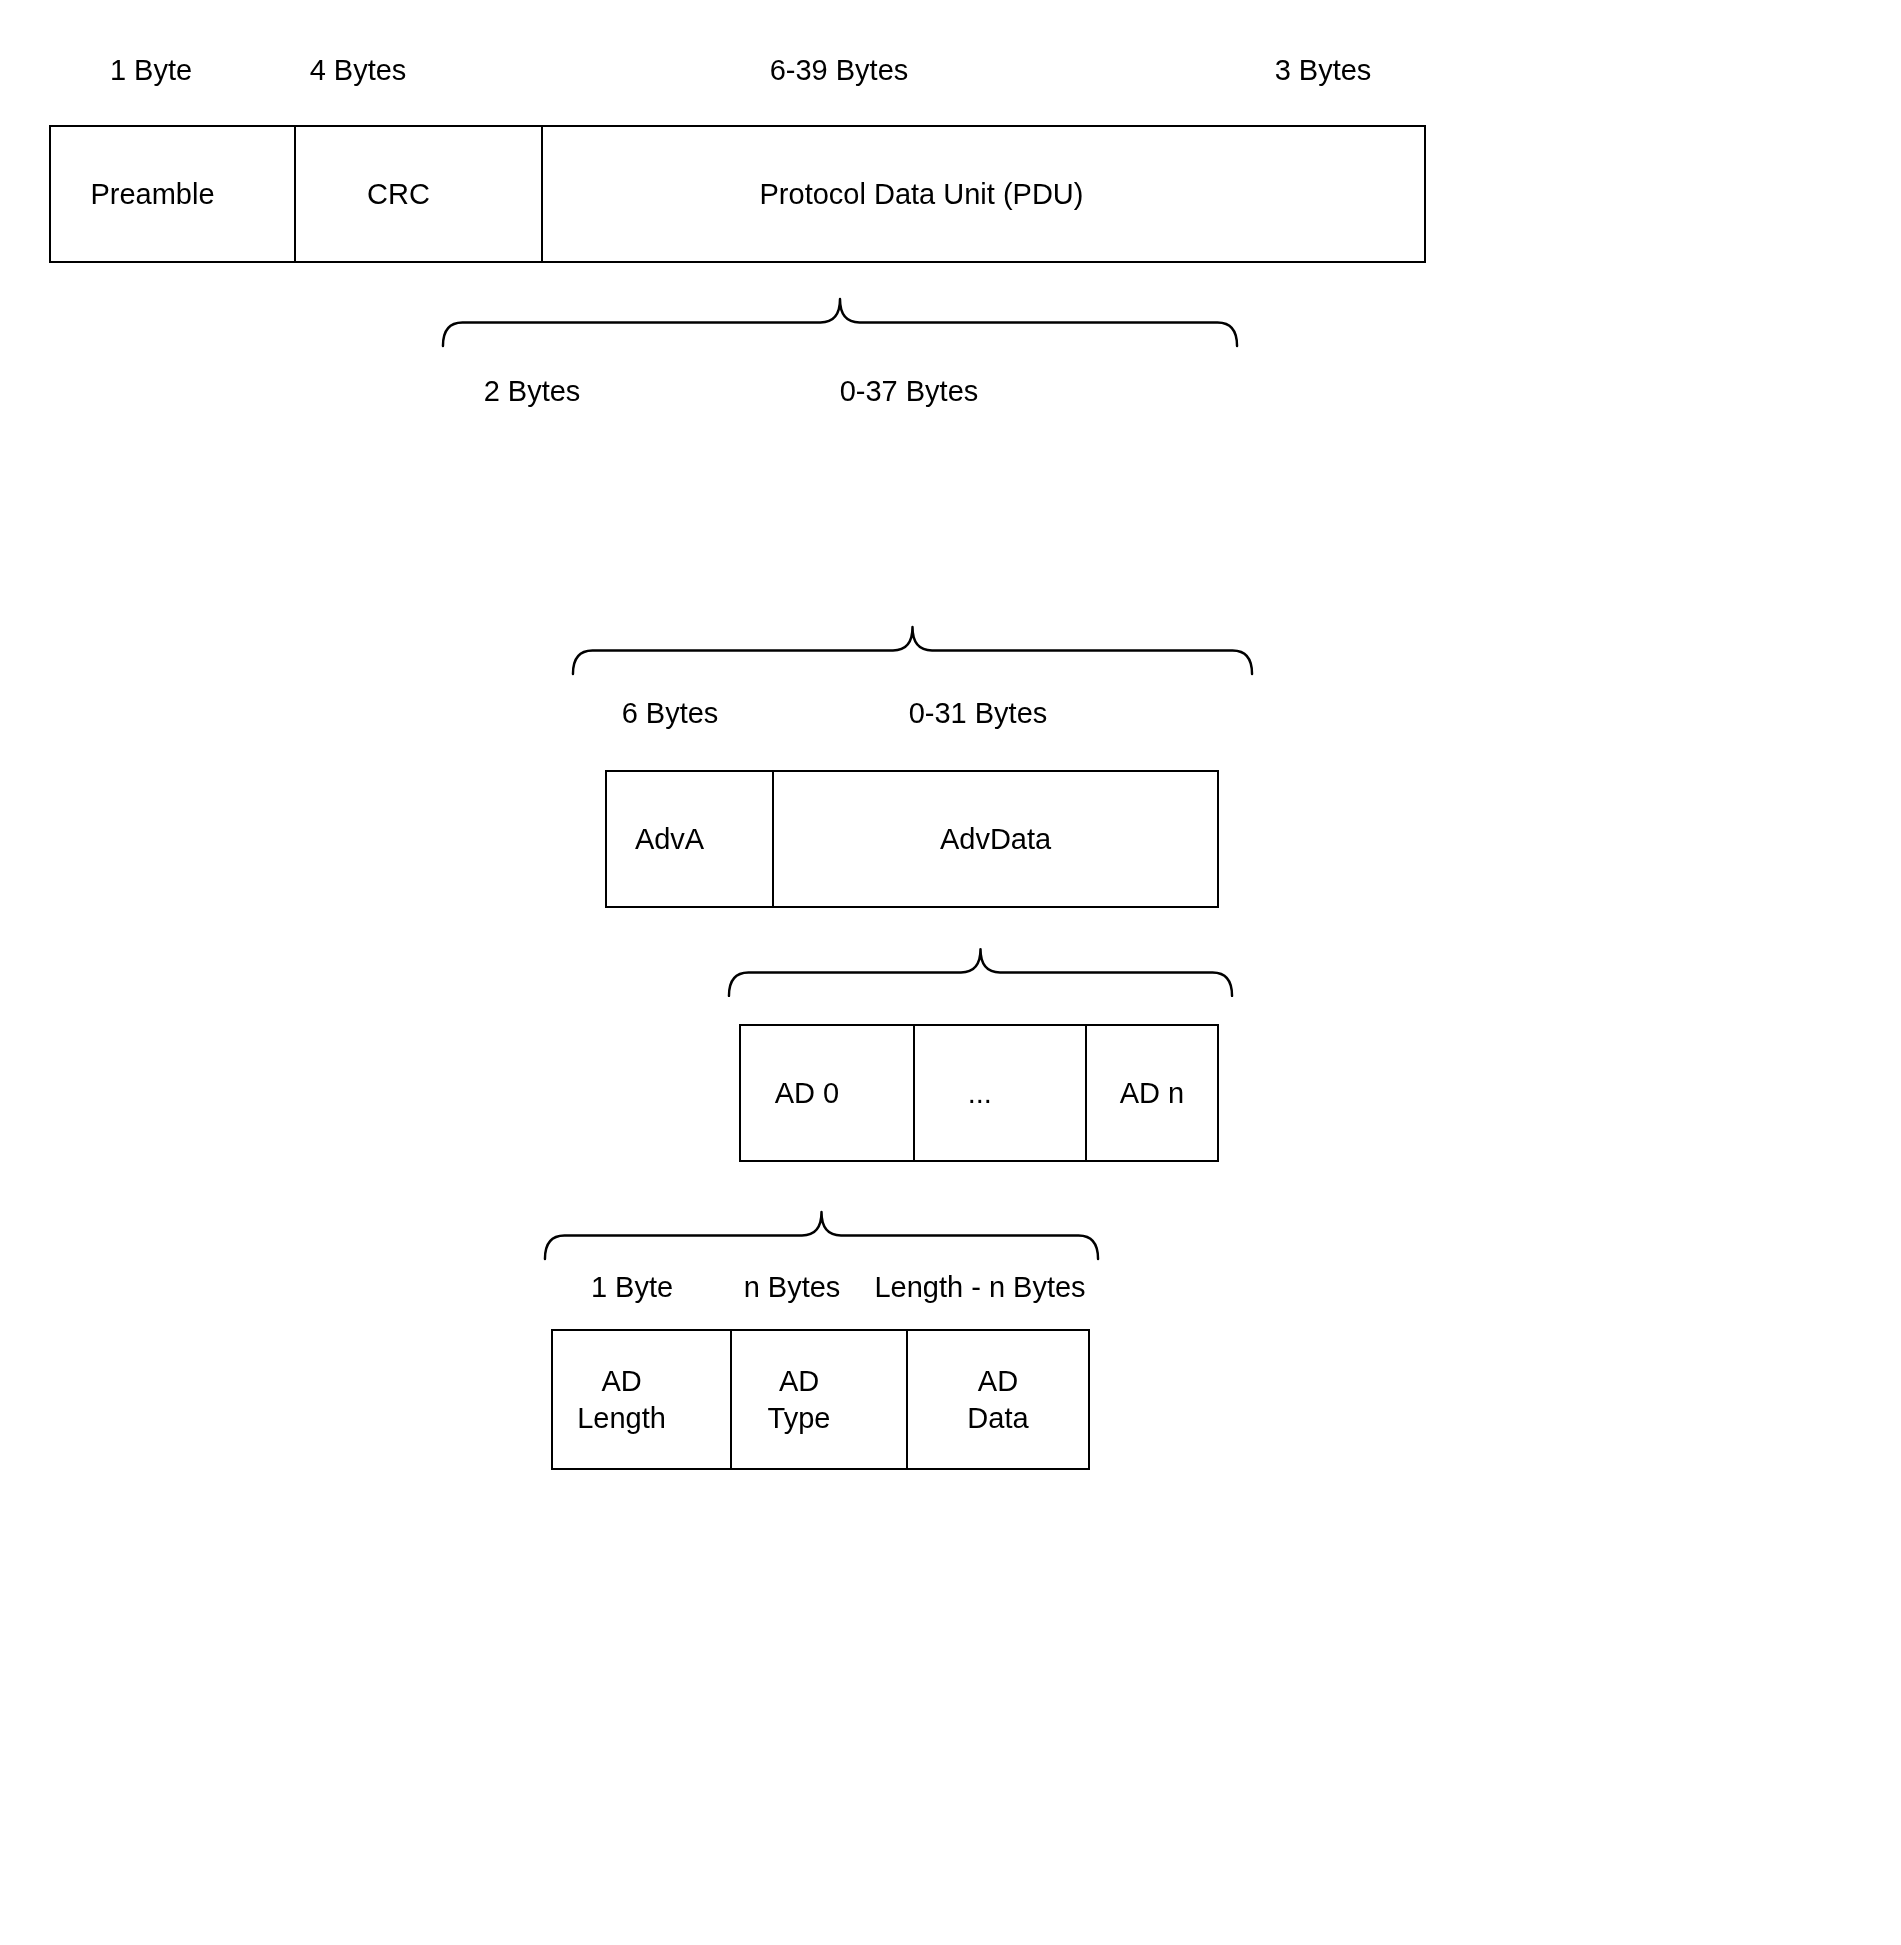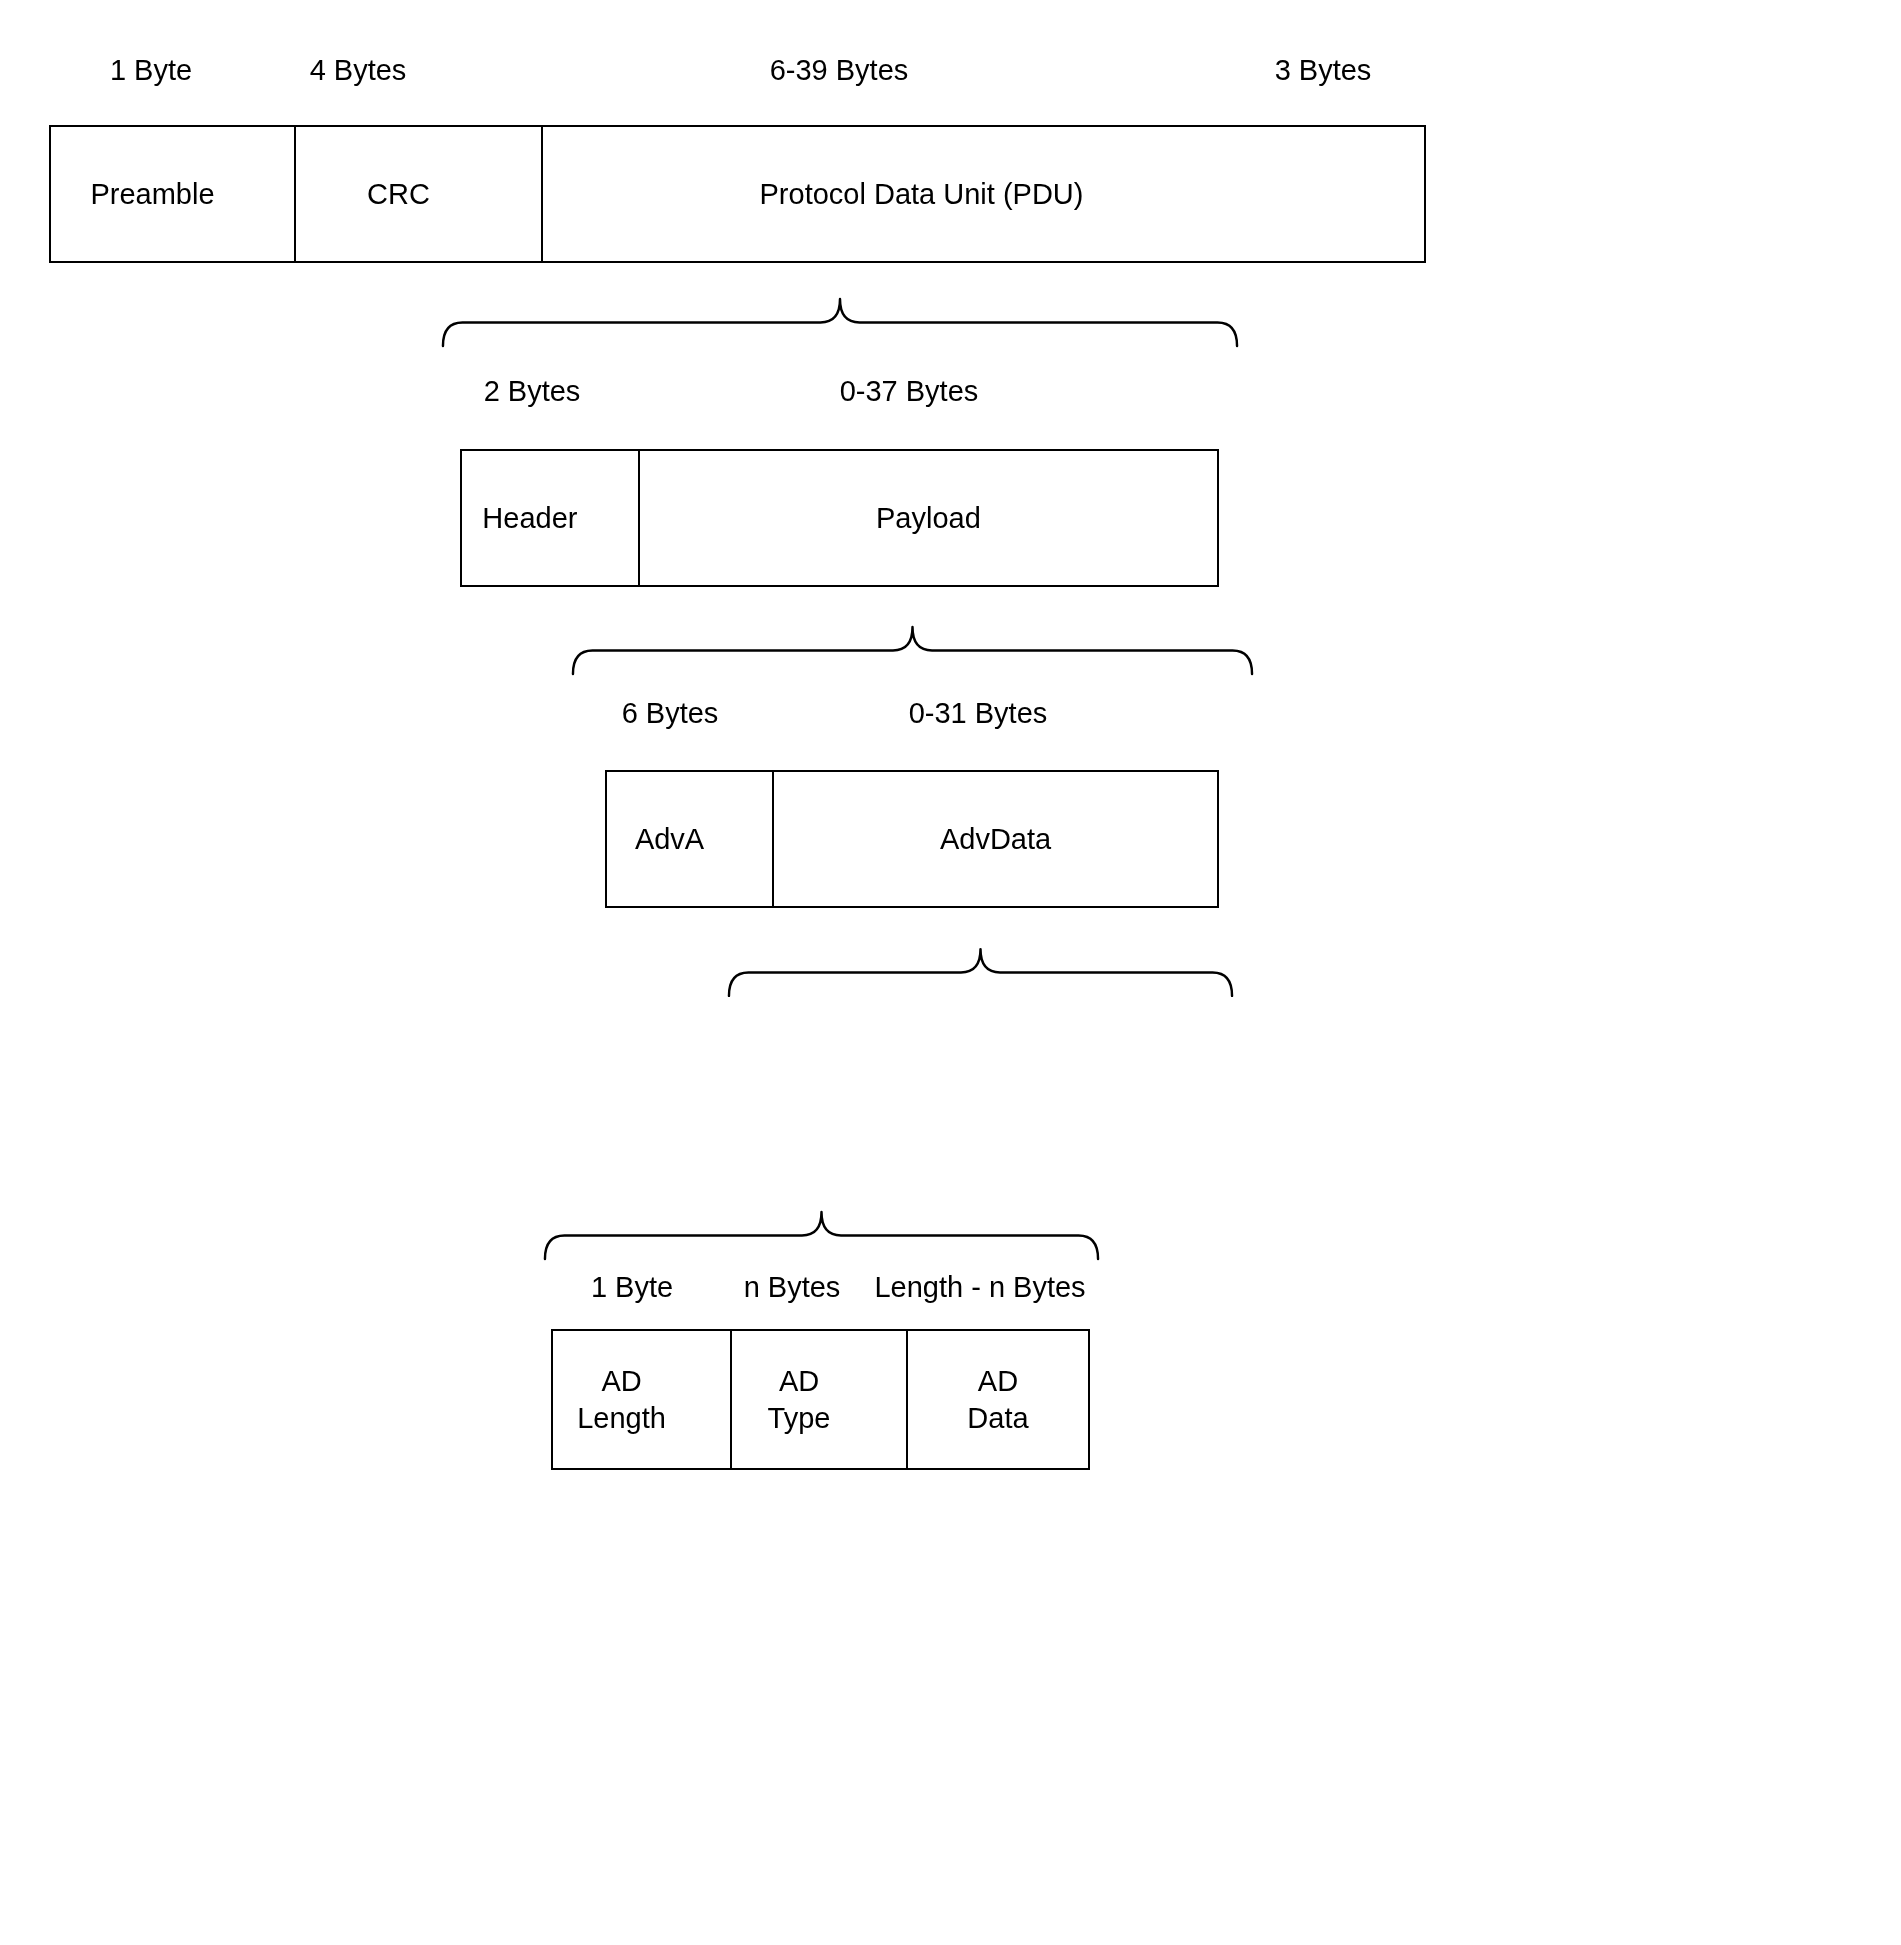--- a/index.html
+++ b/index.html
@@ -75,24 +75,20 @@
 
   <div class="brace" style="left:441px; top:296px; width:798px; height:53px">
       <svg width="798" height="53" viewBox="0 0 818 54" xmlns="http://www.w3.org/2000/svg">
         <path d="M 2 51 Q 2 27 22 27 L 389 27 Q 409 27 409 3 Q 409 27 429 27 L 796 27 Q 816 27 816 51" fill="none" stroke="#000000" stroke-width="2.5" stroke-linecap="round" stroke-linejoin="round"></path>
       </svg>
     </div>
 
   <div class="lbl" style="left:532px; top:375px">2 Bytes</div>
   <div class="lbl" style="left:909px; top:375px">0-37 Bytes</div>
 
-  <div class="row" style="left:460px; top:449px; width:759px; height:138px">
-    <div class="cell" style="flex-basis:144px">Header</div>
-    <div class="cell" style="flex-basis:614px">Payload</div>
-  </div>
 
   <div class="brace" style="left:571px; top:624px; width:683px; height:53px">
       <svg width="683" height="53" viewBox="0 0 700 54" xmlns="http://www.w3.org/2000/svg">
         <path d="M 2 51 Q 2 27 22 27 L 330 27 Q 350 27 350 3 Q 350 27 370 27 L 678 27 Q 698 27 698 51" fill="none" stroke="#000000" stroke-width="2.5" stroke-linecap="round" stroke-linejoin="round"></path>
       </svg>
     </div>
 
   <div class="lbl" style="left:670px; top:697px">6 Bytes</div>
   <div class="lbl" style="left:978px; top:697px">0-31 Bytes</div>
 
@@ -100,20 +96,25 @@
     <div class="cell" style="flex-basis:135px">AdvA</div>
     <div class="cell" style="flex-basis:480px">AdvData</div>
   </div>
 
   <div class="brace" style="left:727px; top:946px; width:507px; height:53px">
       <svg width="507" height="53" viewBox="0 0 520 54" xmlns="http://www.w3.org/2000/svg">
         <path d="M 2 51 Q 2 27 22 27 L 240 27 Q 260 27 260 3 Q 260 27 280 27 L 498 27 Q 518 27 518 51" fill="none" stroke="#000000" stroke-width="2.5" stroke-linecap="round" stroke-linejoin="round"></path>
       </svg>
     </div>
 
+  <div class="row" style="left:739px; top:1024px; width:480px; height:138px">
+    <div class="cell" style="flex-basis:160px">AD 0</div>
+    <div class="cell" style="flex-basis:160px">...</div>
+    <div class="cell" style="flex-basis:160px">AD n</div>
+  </div>
 
   <div class="brace" style="left:543px; top:1209px; width:557px; height:53px">
       <svg width="557" height="53" viewBox="0 0 571 54" xmlns="http://www.w3.org/2000/svg">
         <path d="M 2 51 Q 2 27 22 27 L 265.5 27 Q 285.5 27 285.5 3 Q 285.5 27 305.5 27 L 549 27 Q 569 27 569 51" fill="none" stroke="#000000" stroke-width="2.5" stroke-linecap="round" stroke-linejoin="round"></path>
       </svg>
     </div>
 
   <div class="lbl" style="left:632px; top:1271px">1 Byte</div>
   <div class="lbl" style="left:792px; top:1271px">n Bytes</div>
   <div class="lbl" style="left:980px; top:1271px">Length - n Bytes</div>

